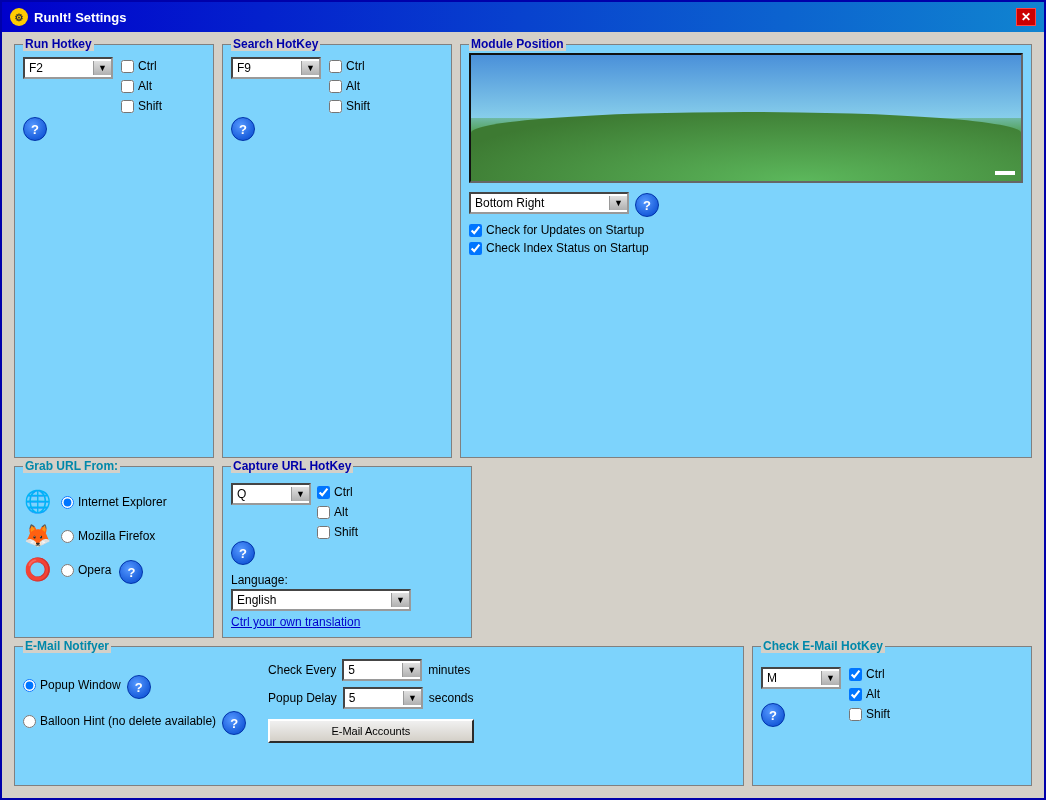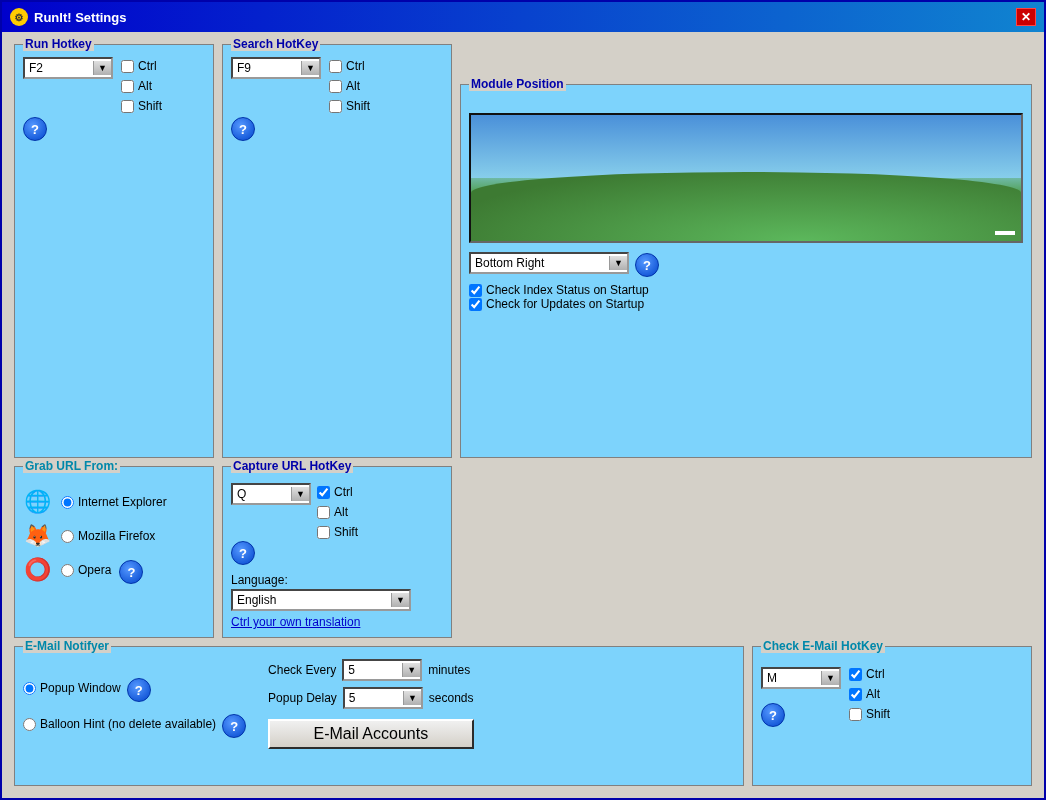--- a/index.html
+++ b/index.html
@@ -97,22 +97,21 @@
       min-height: 130px;
       padding-top: 12px;
     }
     .search-hotkey-box {
       width: 230px;
       min-height: 130px;
       padding-top: 12px;
     }
     .module-pos-box {
       flex: 1;
-      padding-top: 28px;
-      margin-top: 40px;
+      padding-top: 8px;
     }
     .hotkey-row {
       display: flex;
       align-items: flex-start;
       gap: 8px;
     }
     .dropdown {
       background: white;
       border: 2px inset #999;
       padding: 2px 4px;
@@ -301,21 +300,21 @@
       flex-direction: column;
       gap: 6px;
     }
     .email-accounts-btn {
       background: linear-gradient(to bottom, #f0f0f0, #d4d0c8);
       border: 2px outset #fff;
       border-right-color: #808080;
       border-bottom-color: #808080;
       padding: 4px 0;
       cursor: pointer;
-      font-size: 16px;
+      font-size: 11px;
       margin-top: 4px;
     }
     .inline-dropdown {
       width: 70px;
     }
     .hotkey-box-inner {
       display: flex;
       gap: 8px;
       align-items: flex-start;
     }
@@ -394,27 +393,27 @@
           <div class="monitor-indicator"></div>
         </div>
         <div class="module-pos-controls">
           <div class="dropdown pos-dropdown">
             <span>Bottom Right</span>
             <span class="dropdown-arrow">▼</span>
           </div>
           <div class="help-btn">?</div>
         </div>
         <div class="check-options">
+          <label class="checkbox-item">
+            <input type="checkbox" checked="" style="">
+            <span>Check for Updates on Startup</span>
+          </label>
           <label class="checkbox-item" style="margin-top:4px;">
             <input type="checkbox" checked="" style="">
             <span>Check Index Status on Startup</span>
-          </label>
-          <label class="checkbox-item">
-            <input type="checkbox" checked="" style="">
-            <span>Check for Updates on Startup</span>
           </label>
         </div>
       </div>
 
     </div>
 
     <div class="mid-row">
 
       <div class="group-box grab-url-box">
         <span class="group-label section-title-cyan">Grab URL From:</span>
@@ -436,21 +435,21 @@
             <div style="display:flex;align-items:center;gap:8px;">
               <label class="radio-item">
                 <input type="radio" name="browser" style=""> Opera
               </label>
               <div class="help-btn">?</div>
             </div>
           </div>
         </div>
       </div>
 
-      <div class="group-box" style="width:230px; padding-top:12px;">
+      <div class="group-box" style="width:250px; padding-top:12px;">
         <span class="group-label">Capture URL HotKey</span>
         <div class="capture-inner">
           <div class="dropdown inline-dropdown" style="width:80px;">
             <span>Q</span>
             <span class="dropdown-arrow">▼</span>
           </div>
           <div class="checkbox-group">
             <label class="checkbox-item">
               <input type="checkbox" checked="" style=""> Ctrl
             </label>

